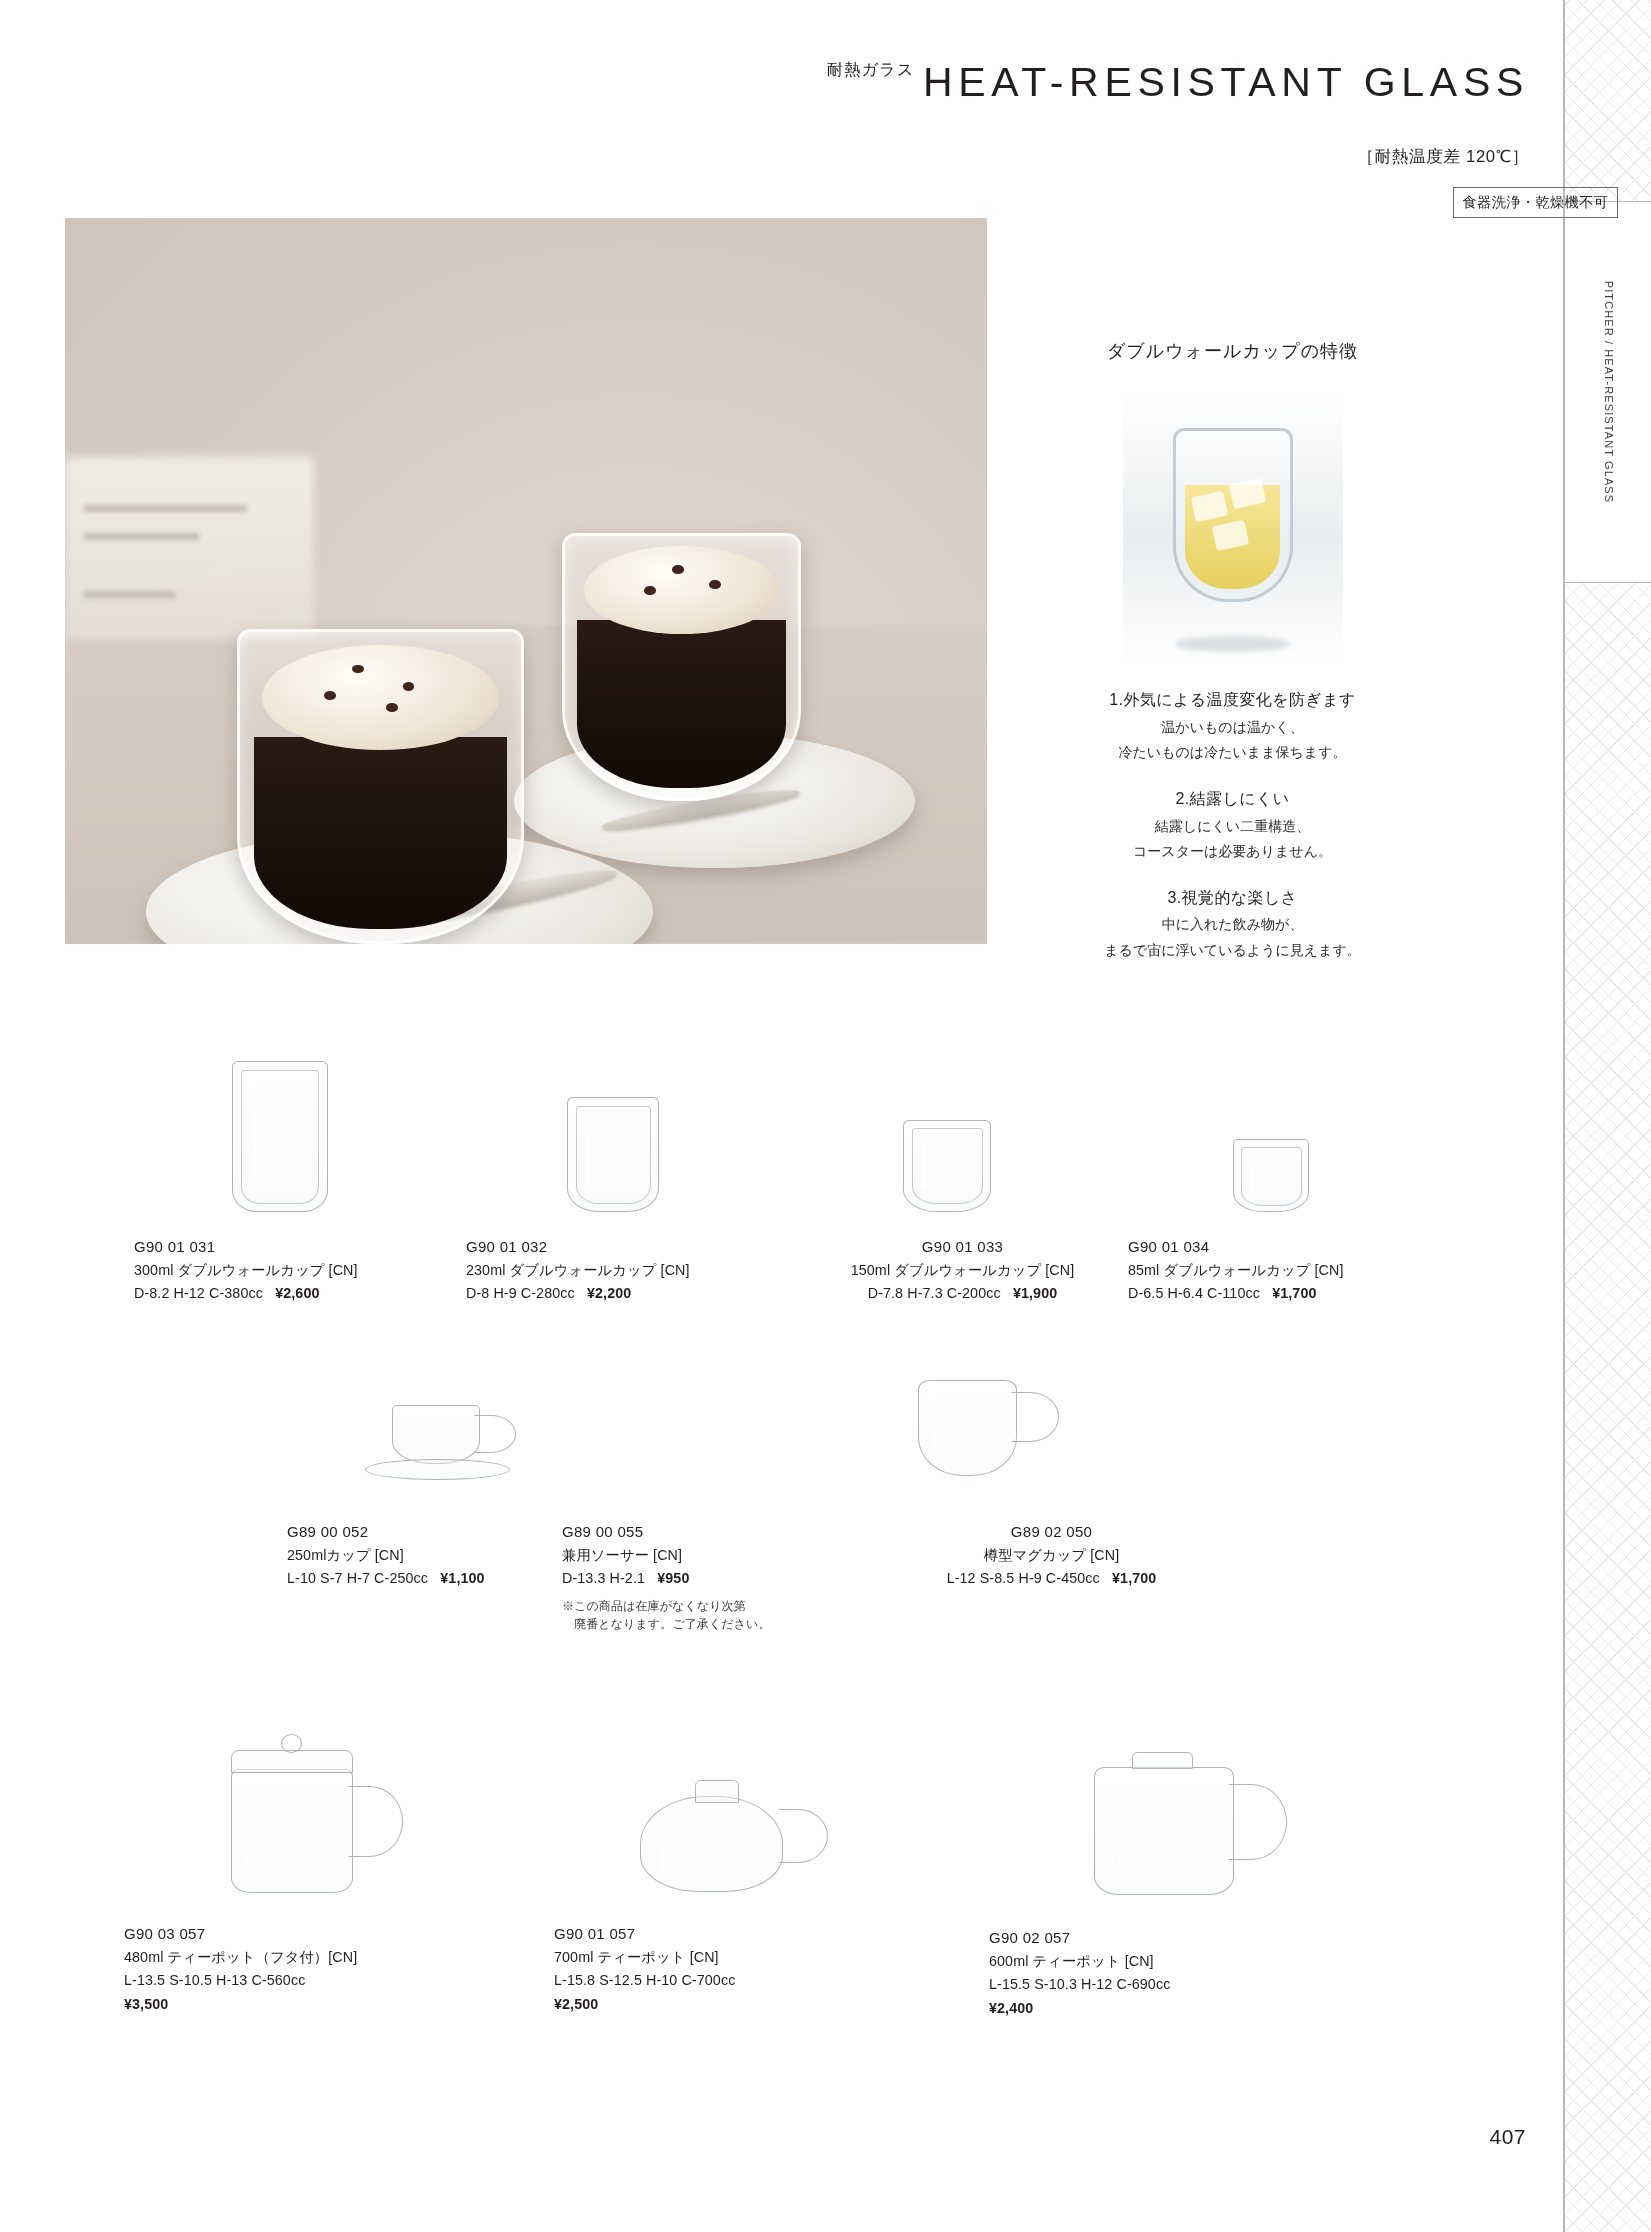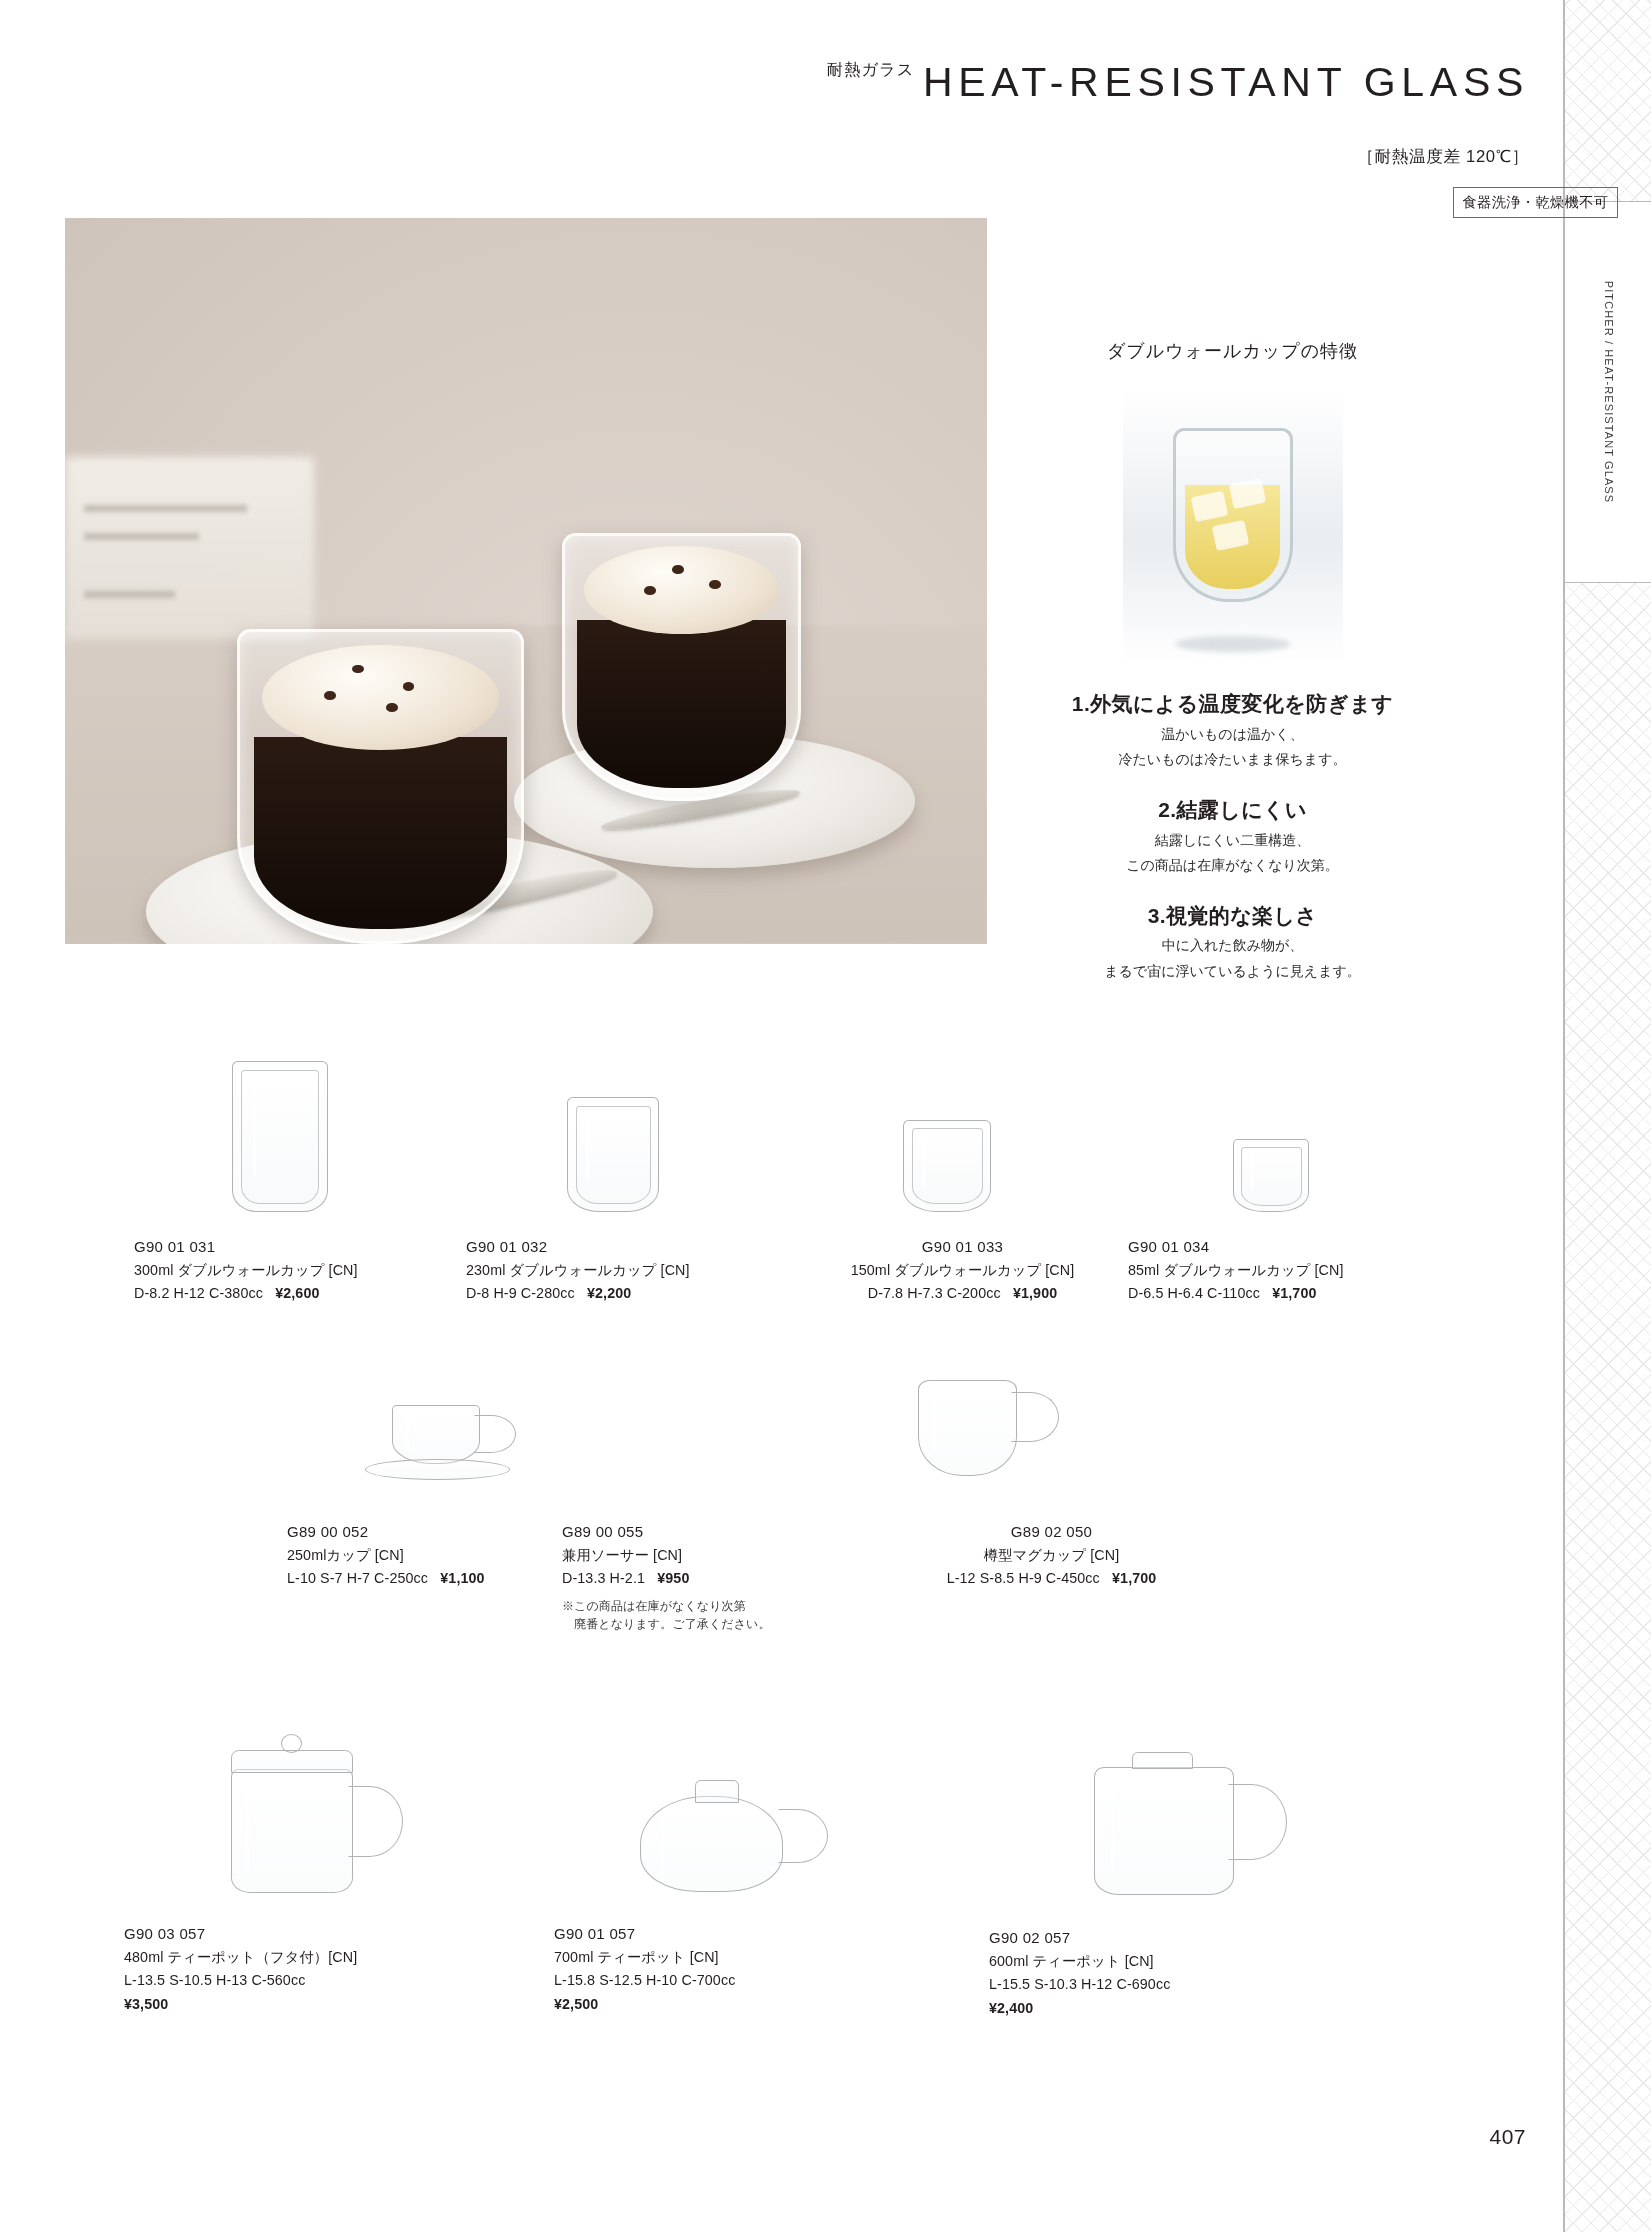--- a/index.html
+++ b/index.html
@@ -158,21 +158,21 @@
   .feature .fice{
     position:absolute; width:32.5px; height:25px; background:rgba(255,255,255,.75);
     border-radius:3.8px; transform:rotate(-12deg);
   }
   .feature .freflect{
     position:absolute; left:50%; bottom:13.4px; transform:translateX(-50%);
     width:115px; height:15.3px; border-radius:50%;
     background:rgba(180,190,195,.45); filter:blur(2.9px);
   }
   .feature h3{
-    margin:25px 0 5.7px; font-size:21px; font-weight:700; letter-spacing:0.4px;
+    margin:25px 0 5.7px; font-size:16px; font-weight:400; letter-spacing:0.4px;
   }
   .feature p{
     margin:0 0 3.8px; font-size:14px; line-height:1.55; color:#2b2b2b;
   }
 
   
   .row{ position:absolute; left:0; width:1564px; }
   .cell{ position:absolute; }
   .cell .art{ position:relative; margin:0 auto; }
   .cell .txt{ font-size:15px; line-height:1.62; letter-spacing:0.1px; }
@@ -259,21 +259,21 @@
     </div>
     <div class="freflect"></div>
   </div>
 
   <h3>1.外気による温度変化を防ぎます</h3>
   <p>温かいものは温かく、</p>
   <p>冷たいものは冷たいまま保ちます。</p>
 
   <h3>2.結露しにくい</h3>
   <p>結露しにくい二重構造、</p>
-  <p>この商品は在庫がなくなり次第。</p>
+  <p>コースターは必要ありません。</p>
 
   <h3>3.視覚的な楽しさ</h3>
   <p>中に入れた飲み物が、</p>
   <p>まるで宙に浮いているように見えます。</p>
 </div>
 
 <div class="row" style="top:1051px;">
 
   <div class="cell" style="left:134px; top:0; width:325px;">
     <div class="art" style="width:325px;height:184px;">

